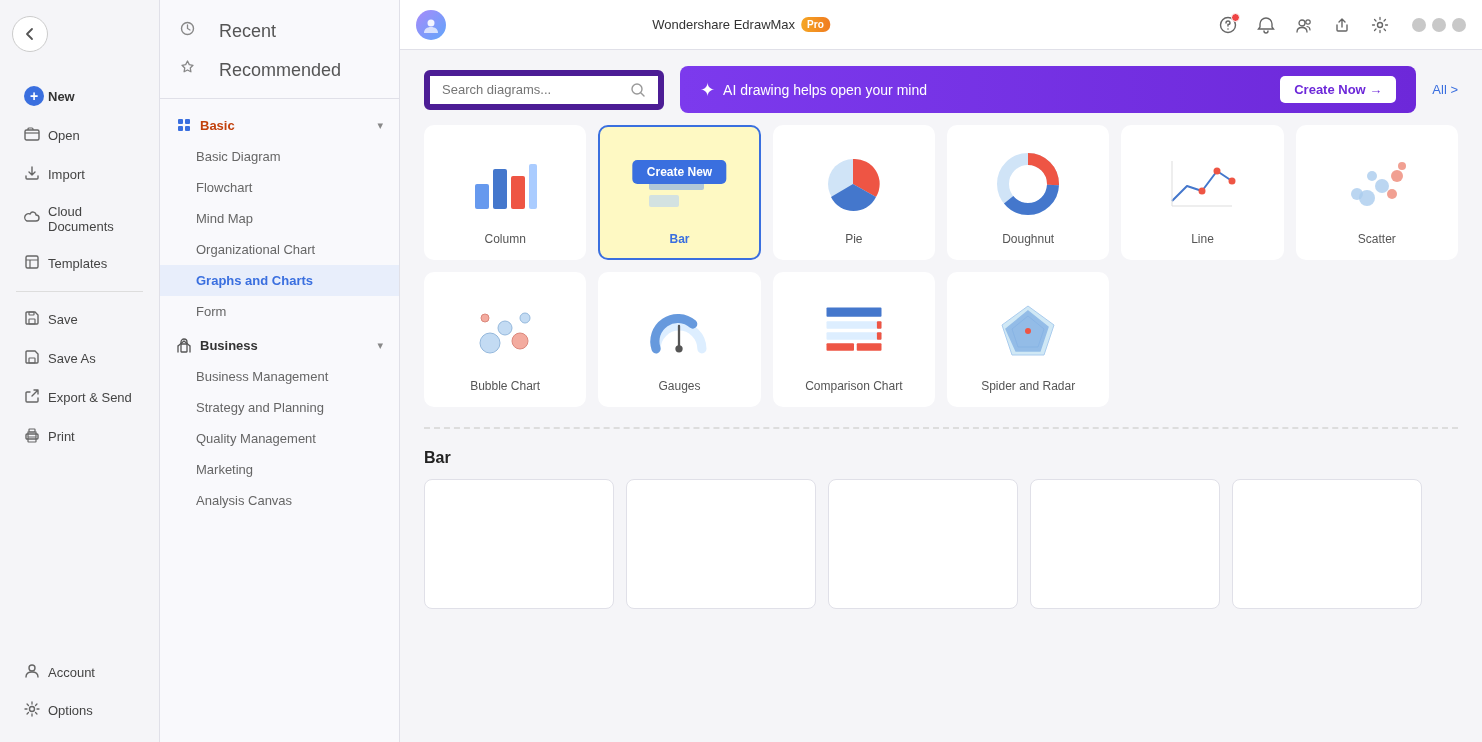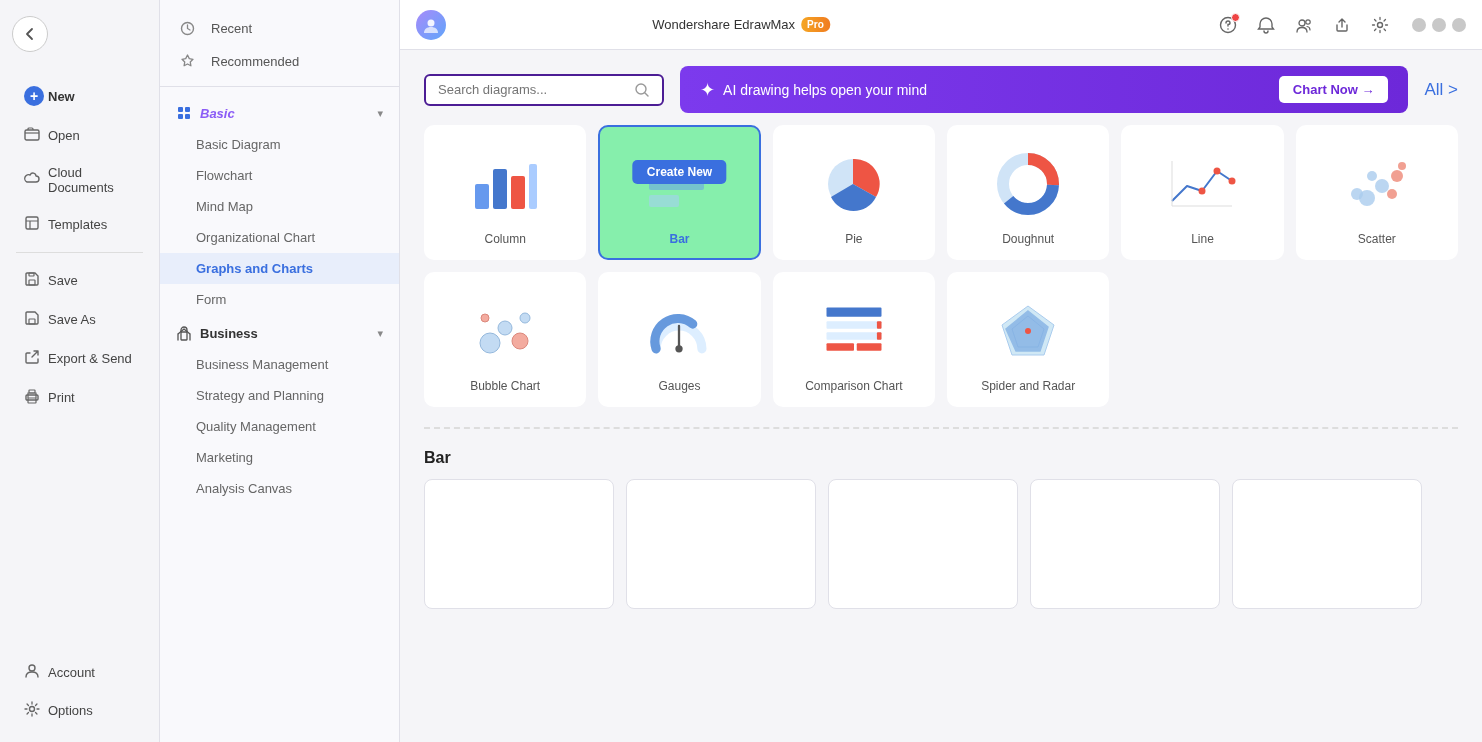--- a/index.html
+++ b/index.html
@@ -62,24 +62,24 @@
     
     .secondary-sidebar {
       width: 240px;
       background: #f9f9fc;
       border-right: 1px solid #e0e0e8;
       height: 742px;
       flex-shrink: 0;
       overflow-y: auto;
     }
     .sec-nav-item {
-      display: flex; align-items: flex-start; gap: 16px;
+      display: flex; align-items: flex-start; gap: 24px;
       padding: 9px 20px;
       cursor: pointer;
-      font-size: 13px;
+      font-size: 18px;
       color: #555;
     }
     .sec-section-header {
       display: flex; align-items: center; justify-content: space-between;
       padding: 10px 16px 8px;
       cursor: pointer;
     }
     .sec-section-label {
       display: flex; align-items: center; gap: 8px;
       font-size: 13px; font-weight: 600; color: #333;
@@ -163,21 +163,21 @@
       display: flex;
       align-items: center;
       gap: 16px;
       padding: 16px 24px 12px;
       background: #f5f5f8;
       flex-shrink: 0;
     }
     .search-box {
       display: flex; align-items: center; gap: 8px;
       background: white;
-      border: 2px solid #4c1d95;
+      border: 6px solid #4c1d95;
       border-radius: 6px;
       padding: 6px 12px;
       width: 240px;
     }
     .search-input {
       border: none; outline: none;
       font-size: 13px; color: #999;
       background: transparent;
       width: 100%;
     }
@@ -201,21 +201,21 @@
       color: #6d28d9;
       border: none;
       border-radius: 5px;
       padding: 6px 14px;
       font-size: 13px;
       font-weight: 600;
       cursor: pointer;
       display: flex; align-items: center; gap: 4px;
     }
     .all-link {
-      font-size: 17px; color: #3a6fdf; cursor: pointer;
+      font-size: 13px; color: #3a6fdf; cursor: pointer;
       white-space: nowrap;
     }
 
     
     .grid-area {
       flex: 1;
       overflow-y: auto;
       padding: 0 24px 24px;
       background: #f5f5f8;
     }
@@ -241,21 +241,21 @@
     .chart-label {
       font-size: 12px; color: #555;
       text-align: center;
     }
     .chart-img {
       flex: 1; display: flex; align-items: center; justify-content: center;
       width: 100%;
     }
     
     .chart-card.create-new {
-      background: #86efac;
+      background: #fef9c3;
       border: 2px solid #3a6fdf;
       position: relative;
     }
     .create-new-overlay {
       position: absolute; bottom: 40px; left: 50%; transform: translateX(-50%);
       background: #3a6fdf; color: white;
       font-size: 12px; font-weight: 600;
       padding: 5px 14px; border-radius: 5px;
       white-space: nowrap;
     }
@@ -288,20 +288,29 @@
 
     <div class="left-nav-item">
       <span class="left-nav-icon">
         <svg width="16" height="16" viewBox="0 0 16 16" fill="none">
           <rect x="1" y="4" width="14" height="10" rx="1.5" stroke="#666" stroke-width="1.4"></rect>
           <path d="M1 7h14" stroke="#666" stroke-width="1.2"></path>
           <path d="M4 4V3a1 1 0 011-1h3a1 1 0 011 1v1" stroke="#666" stroke-width="1.2"></path>
         </svg>
       </span>
       <span>Open</span>
+    </div>
+    <div class="left-nav-item">
+      <span class="left-nav-icon">
+        <svg width="16" height="16" viewBox="0 0 16 16" fill="none">
+          <path d="M8 2v8M5 7l3 3 3-3" stroke="#666" stroke-width="1.4" stroke-linecap="round" stroke-linejoin="round"></path>
+          <path d="M2 11v2a1 1 0 001 1h10a1 1 0 001-1v-2" stroke="#666" stroke-width="1.4" stroke-linecap="round"></path>
+        </svg>
+      </span>
+      <span>Import</span>
     </div>
     <div class="left-nav-item">
       <span class="left-nav-icon">
         <svg width="16" height="16" viewBox="0 0 16 16" fill="none">
           <path d="M12 11a3 3 0 000-6 3 3 0 00-5.8-1A3.5 3.5 0 003 11h9z" stroke="#666" stroke-width="1.4" stroke-linecap="round" stroke-linejoin="round"></path>
         </svg>
       </span>
       <span>Cloud Documents</span>
     </div>
     <div class="left-nav-item">
@@ -399,21 +408,21 @@
   <div style="height: 1px; background: #e0e0e8; margin: 8px 0;"></div>
 
   <div class="sec-section-header">
     <div class="sec-section-label">
       <svg width="16" height="16" viewBox="0 0 16 16" fill="none">
         <rect x="2" y="2" width="5" height="5" rx="1" fill="#3a6fdf"></rect>
         <rect x="9" y="2" width="5" height="5" rx="1" fill="#3a6fdf"></rect>
         <rect x="2" y="9" width="5" height="5" rx="1" fill="#3a6fdf"></rect>
         <rect x="9" y="9" width="5" height="5" rx="1" fill="#3a6fdf"></rect>
       </svg>
-      <span style="color:#8b5cf6;font-style:italic;">Basic</span>
+      <span style="color:#c2410c;">Basic</span>
     </div>
     <span class="chevron">▾</span>
   </div>
   <div>
     <div class="sec-sub-item">Basic Diagram</div>
     <div class="sec-sub-item">Flowchart</div>
     <div class="sec-sub-item">Mind Map</div>
     <div class="sec-sub-item">Organizational Chart</div>
     <div class="sec-sub-item active">Graphs and Charts</div>
     <div class="sec-sub-item">Form</div>
@@ -507,21 +516,21 @@
         <path d="M11 11l3 3" stroke="#999" stroke-width="1.4" stroke-linecap="round"></path>
       </svg>
     </div>
 
     <div class="ai-banner">
       <div class="ai-banner-text">
         <span style="font-size:18px;">✦</span>
         <span>AI drawing helps open your mind</span>
       </div>
       <button class="create-now-btn">
-        <span>Chart Now →</span>
+        <span>Create Now →</span>
       </button>
     </div>
 
     <div class="all-link">All &gt;</div>
   </div>
 
   <div class="grid-area">
     <div class="chart-grid">
 
       <div class="chart-card">

